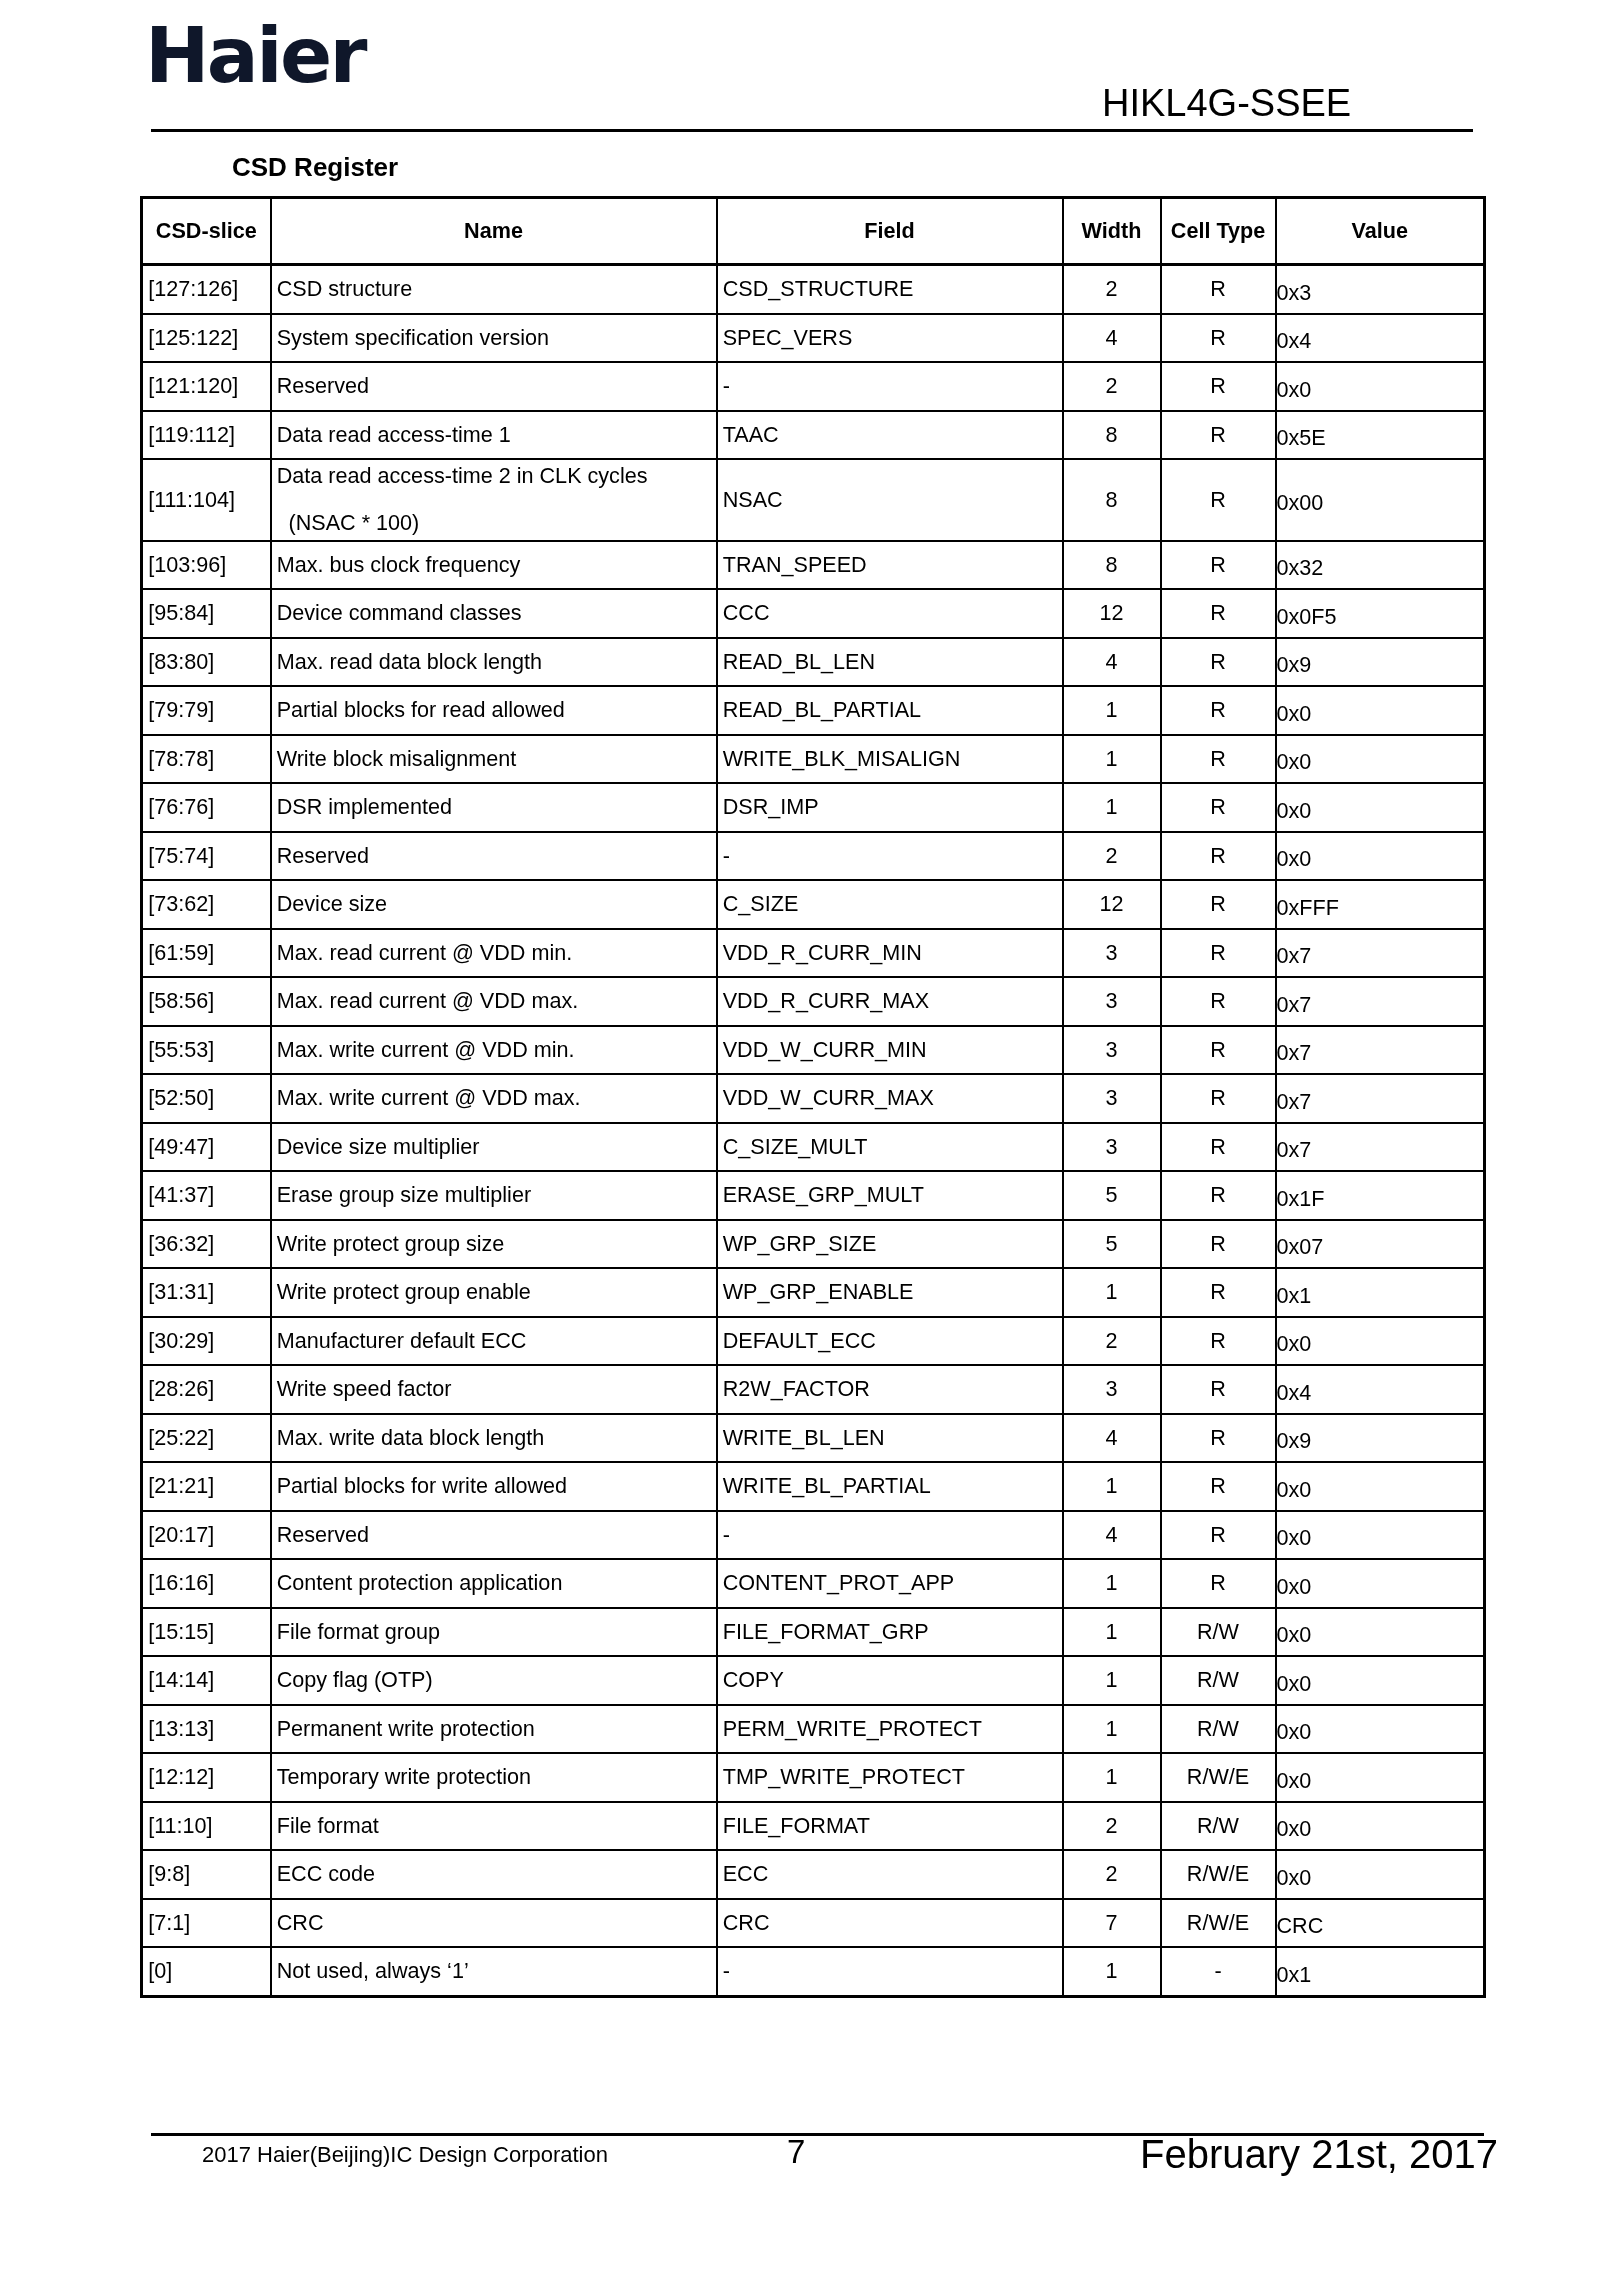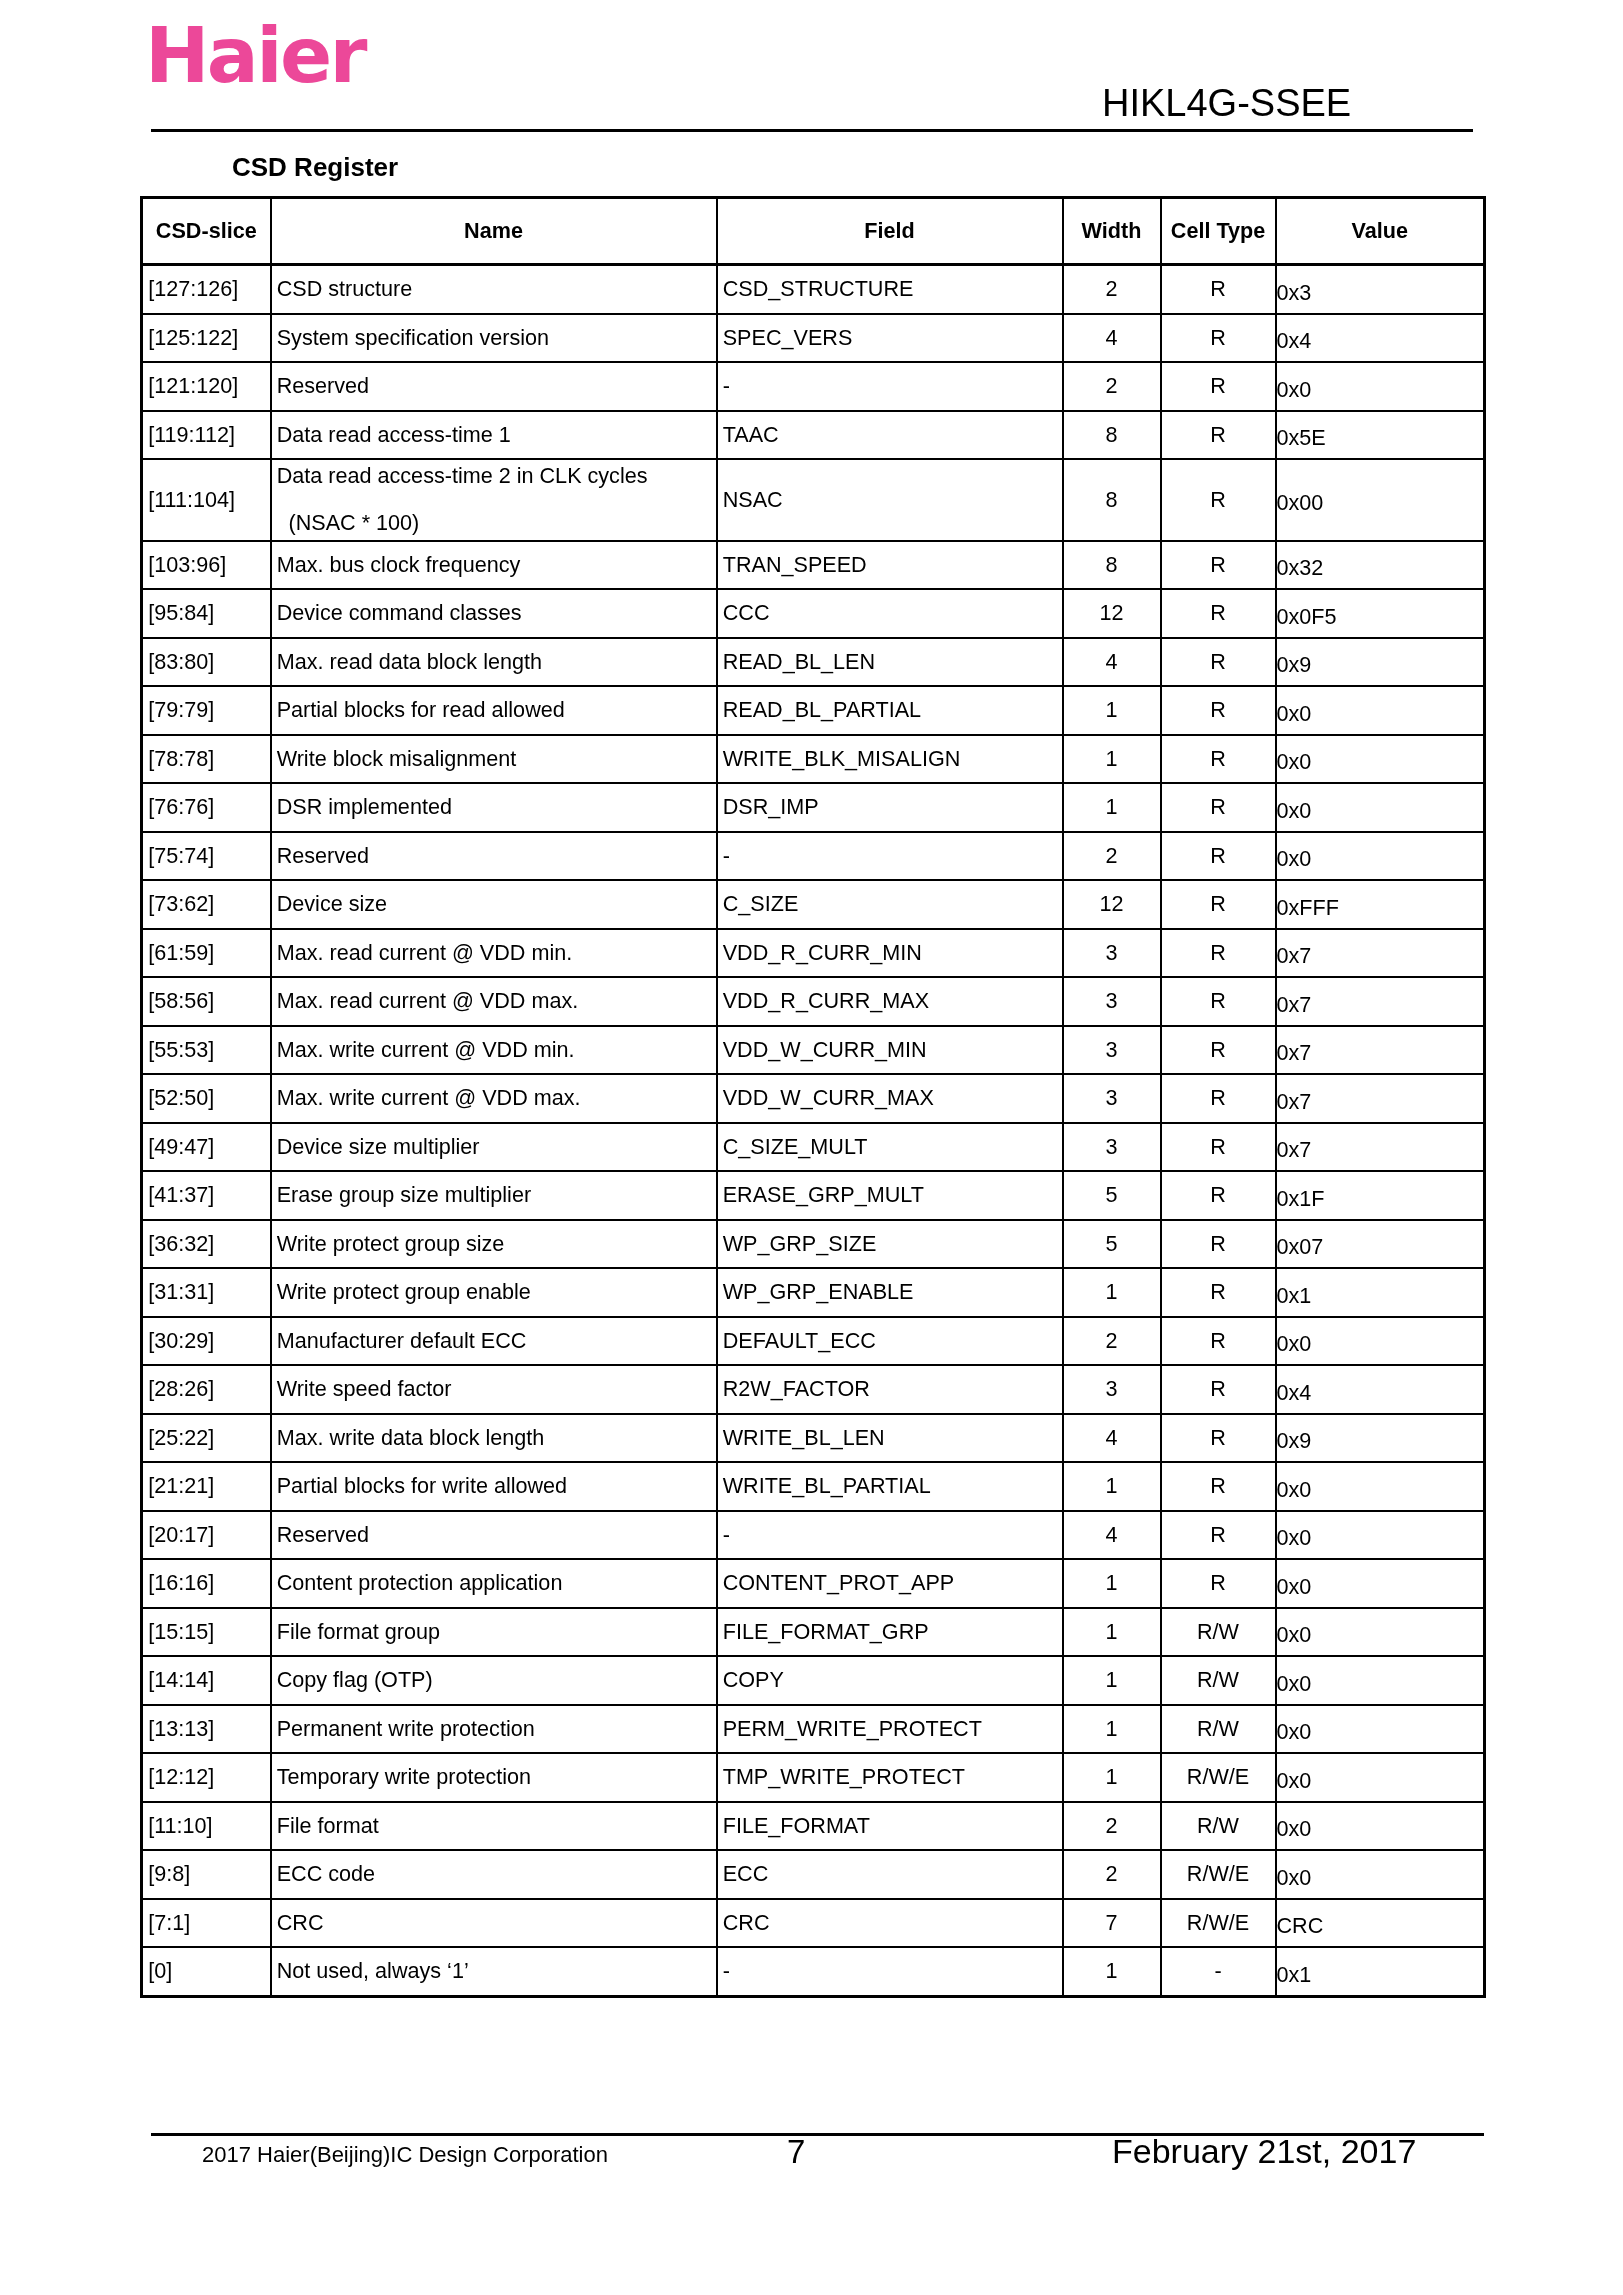--- a/index.html
+++ b/index.html
@@ -1,19 +1,19 @@
 <!DOCTYPE html>
 <html style="font-size:10.5px"><head>
 <meta charset="utf-8">
 <style>
   html, body { margin: 0; padding: 0; background: #ffffff; }
   body { width: 1623px; height: 2295px; position: relative; overflow: hidden;
          font-family: "Liberation Sans", sans-serif; color: #000; }
   .logo { position: absolute; left: 145px; top: 17px; font-family: "DejaVu Sans", sans-serif;
-          font-weight: bold; font-size: 77px; letter-spacing: -2.6px; color: #ec4899; line-height: 1; }
+          font-weight: bold; font-size: 77px; letter-spacing: -2.6px; color: #0f172a; line-height: 1; }
   .model { position: absolute; left: 1102px; top: 84px; font-size: 38px; line-height: 1; color: #000; }
   .header-rule { position: absolute; left: 151px; top: 129px; width: 1322px; height: 2.6px; background: #000; }
   .section-title { position: absolute; left: 232px; top: 154px; font-size: 26px; font-weight: bold; line-height: 1; }
 
   table.csd { position: absolute; left: 140px; top: 196px; width: 1344px;
               border-collapse: collapse; table-layout: fixed; border: 3.3px solid #000; }
   table.csd col.c1 { width: 129px; }
   table.csd col.c2 { width: 446px; }
   table.csd col.c3 { width: 346px; }
   table.csd col.c4 { width: 98px; }
@@ -25,21 +25,21 @@
   table.csd td { height: 40px; font-size: 21.6px; border: 2px solid #000; border-top: 2.6px solid #000;
                  padding: 0 5.2px; vertical-align: middle; white-space: nowrap; }
   table.csd td.tall { height: 73px; }
   table.csd td.center { text-align: center; padding: 0; }
   table.csd td.val { text-align: left; padding: 6.5px 0 0 0; }
   .name-line2 { display: block; padding-left: 11.8px; margin-top: 21px; }
 
   .footer-rule { position: absolute; left: 151px; top: 2133px; width: 1333px; height: 2.6px; background: #000; }
   .footer-left { position: absolute; left: 202px; top: 2144px; font-size: 22px; line-height: 1; }
   .footer-page { position: absolute; left: 787px; top: 2135px; font-size: 33px; line-height: 1; }
-  .footer-date { position: absolute; left: 1112px; top: 2134px; font-size: 34px; line-height: 1; }
+  .footer-date { position: absolute; left: 1140px; top: 2134px; font-size: 40px; line-height: 1; }
 </style>
 </head>
 <body>
 
 <div class="logo">Haier</div>
 <div class="model">HIKL4G-SSEE</div>
 <div class="header-rule"></div>
 <div class="section-title">CSD Register</div>
 
 <table class="csd">

